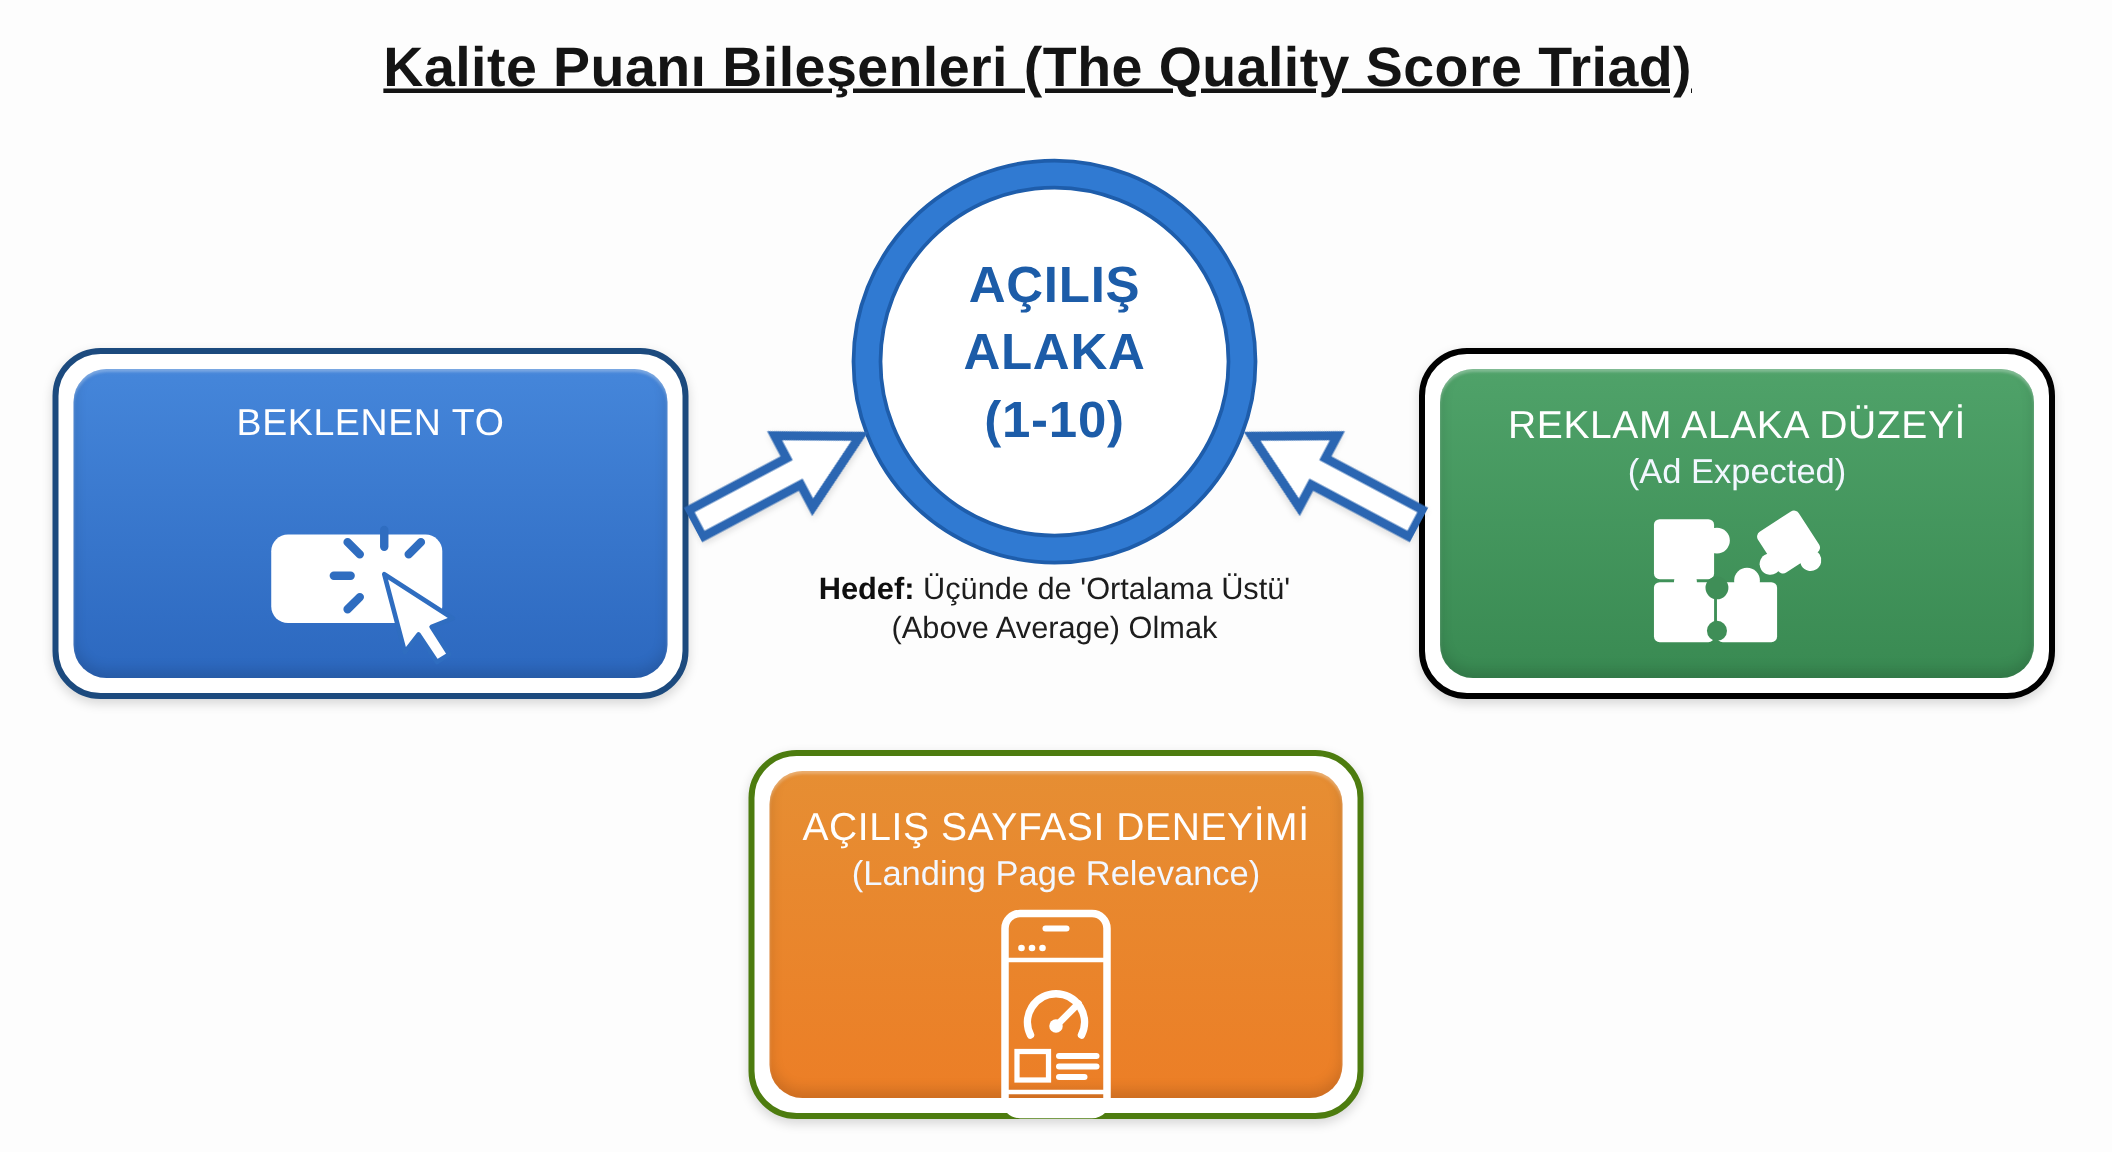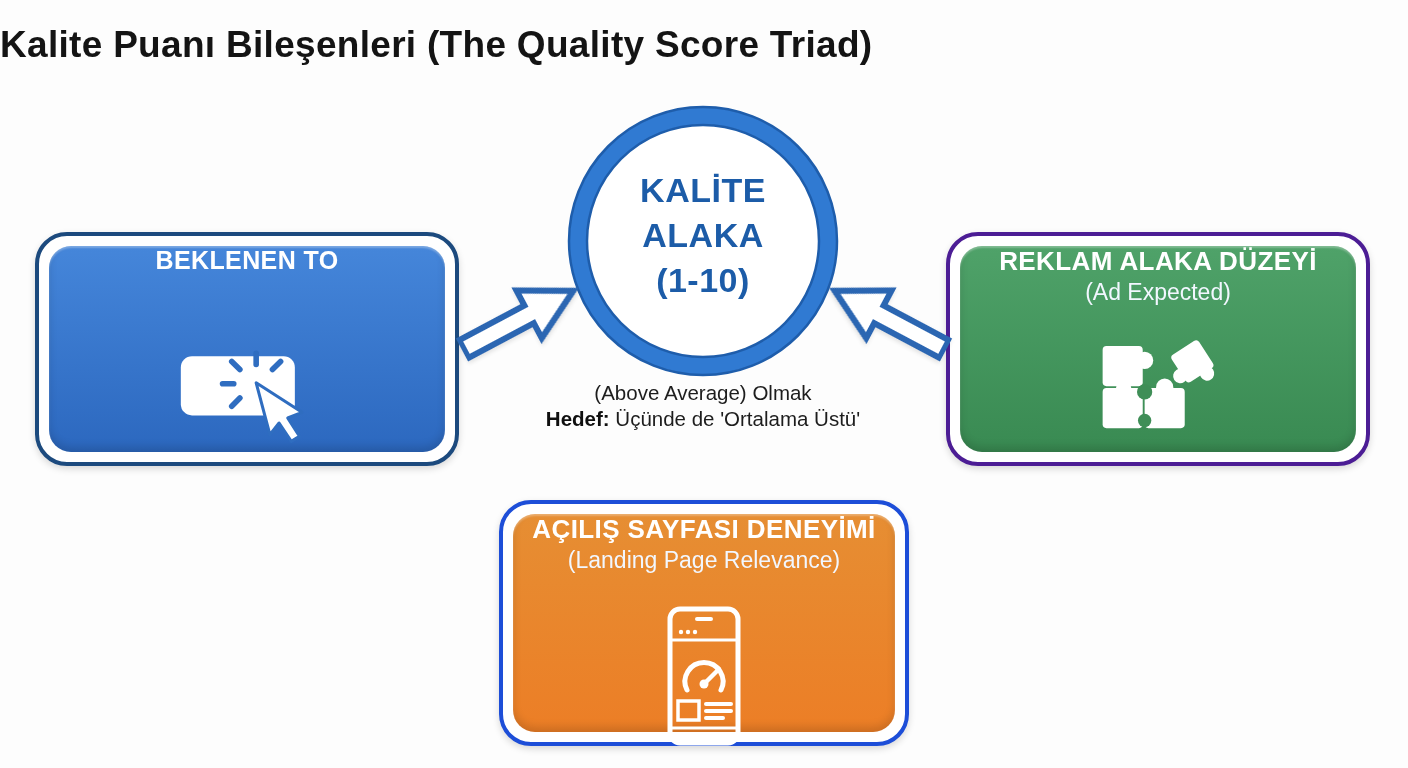--- a/index.html
+++ b/index.html
@@ -1,35 +1,35 @@
 <!DOCTYPE html>
 <html><head>
 <meta charset="utf-8">
 <style>
   html,body{margin:0;padding:0;background:#fdfdfd;}
   #canvas{position:relative;width:1408px;height:768px;background:#fdfdfd;overflow:hidden;
           font-family:"Liberation Sans", sans-serif;}
 
-  .main-title{position:absolute;left:0;top:24px;width:1128px;text-align:left;
-              font-size:37px;font-weight:800;color:#141414;letter-spacing:.3px;}
+  .main-title{position:absolute;left:0;top:24px;width:1128px;text-align:right;
+              font-size:37px;font-weight:800;color:#141414;letter-spacing:.3px;text-decoration:underline;}
 
   
   .comp-box{position:absolute;border-radius:32px;background:#ffffff;padding:10px;
             box-sizing:border-box;box-shadow:0 3px 7px rgba(0,0,0,.15);}
   .comp-box .inner{width:100%;height:100%;border-radius:22px;box-sizing:border-box;
             text-align:center;position:relative;
             box-shadow:inset 0 2px 2px rgba(255,255,255,.30), inset 0 -5px 9px rgba(0,0,0,.14);}
   .box-blue{border:4px solid #1c4a7e;left:35px;top:232px;width:424px;height:234px;}
   .box-blue .inner{background:linear-gradient(180deg,#4586da 0%,#2c68bf 100%);}
-  .box-green{border:4px solid #4c1d95;left:946px;top:232px;width:424px;height:234px;}
+  .box-green{border:4px solid #000000;left:946px;top:232px;width:424px;height:234px;}
   .box-green .inner{background:linear-gradient(180deg,#4fa269 0%,#398a52 100%);}
-  .box-orange{border:4px solid #1d4ed8;left:499px;top:500px;width:410px;height:246px;}
+  .box-orange{border:4px solid #4d7c0f;left:499px;top:500px;width:410px;height:246px;}
   .box-orange .inner{background:linear-gradient(180deg,#e68e33 0%,#ec7e26 100%);}
 
-  .box-title{margin:0;font-size:25px;font-weight:700;color:#ffffff;letter-spacing:.4px;}
+  .box-title{margin:0;padding-top:22px;font-size:25px;font-weight:400;color:#ffffff;letter-spacing:.4px;}
   .box-green .box-title,.box-orange .box-title{font-size:26px;}
   .box-sub{margin:2px 0 0 0;font-size:23px;font-weight:400;color:#f2f7ff;}
   .box-icon{position:absolute;left:50%;transform:translateX(-50%);}
 
   
   .score-circle{position:absolute;left:565px;top:103px;width:276px;height:276px;}
   .circle-text{position:absolute;left:565px;top:168px;width:276px;text-align:center;
                font-size:34px;font-weight:800;color:#1c5ca8;line-height:45px;letter-spacing:.5px;}
 
   
@@ -120,28 +120,28 @@
     </div>
   </div>
 
   <svg class="score-circle" viewBox="0 0 276 276">
     <circle cx="138" cy="138" r="133" fill="#ffffff"></circle>
     <circle cx="138" cy="138" r="125" fill="none" stroke="#307ad2" stroke-width="17"></circle>
     <circle cx="138" cy="138" r="134" fill="none" stroke="#1e5dab" stroke-width="2.5"></circle>
     <circle cx="138" cy="138" r="116" fill="none" stroke="#1e5dab" stroke-width="2.5"></circle>
   </svg>
   <div class="circle-text">
-    <div>KALİTE</div>
+    <div>AÇILIŞ</div>
     <div>ALAKA</div>
     <div>(1-10)</div>
   </div>
 
   <div class="goal-note">
+    <div><b>Hedef:</b><span> Üçünde de 'Ortalama Üstü'</span></div>
     <div>(Above Average) Olmak</div>
-    <div><b>Hedef:</b><span> Üçünde de 'Ortalama Üstü'</span></div>
   </div>
 
   <svg class="arrow arrow-left" viewBox="0 0 132 64">
     <path d="M2,22 H76 V5 L126,32 L76,59 V42 H2 Z" fill="#ffffff" stroke="#2b66b2" stroke-width="6"></path>
   </svg>
   <svg class="arrow arrow-right" viewBox="0 0 132 64">
     <path d="M130,22 H56 V5 L6,32 L56,59 V42 H130 Z" fill="#ffffff" stroke="#2b66b2" stroke-width="6"></path>
   </svg>
 
 </div>

